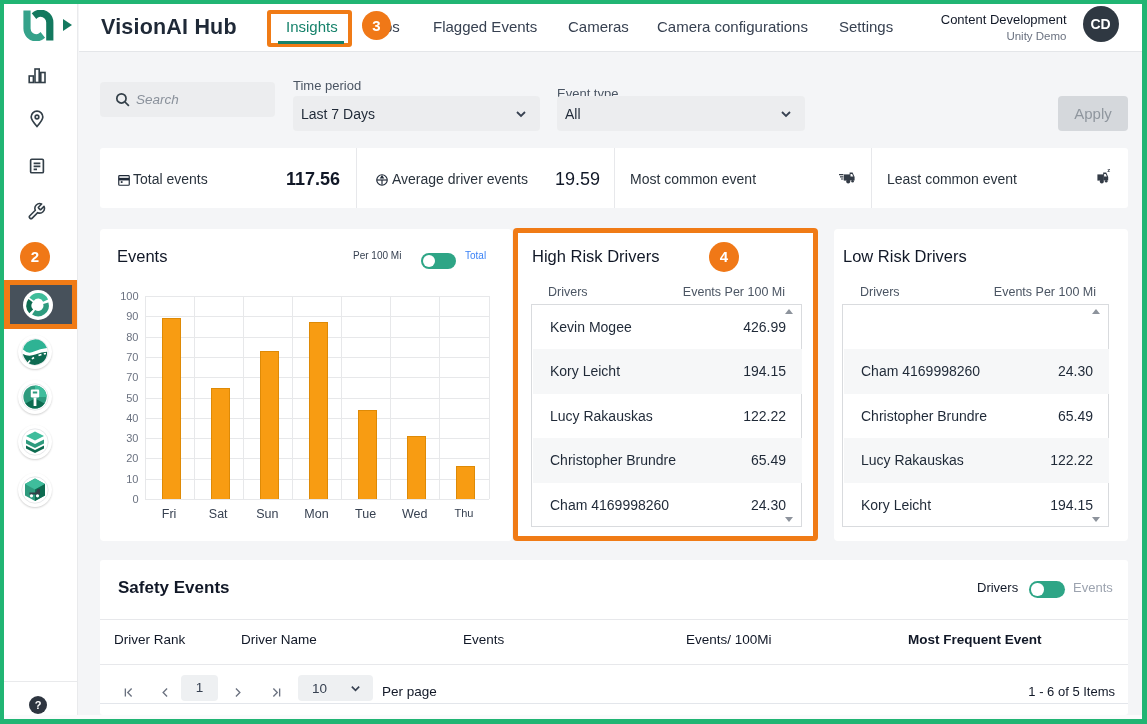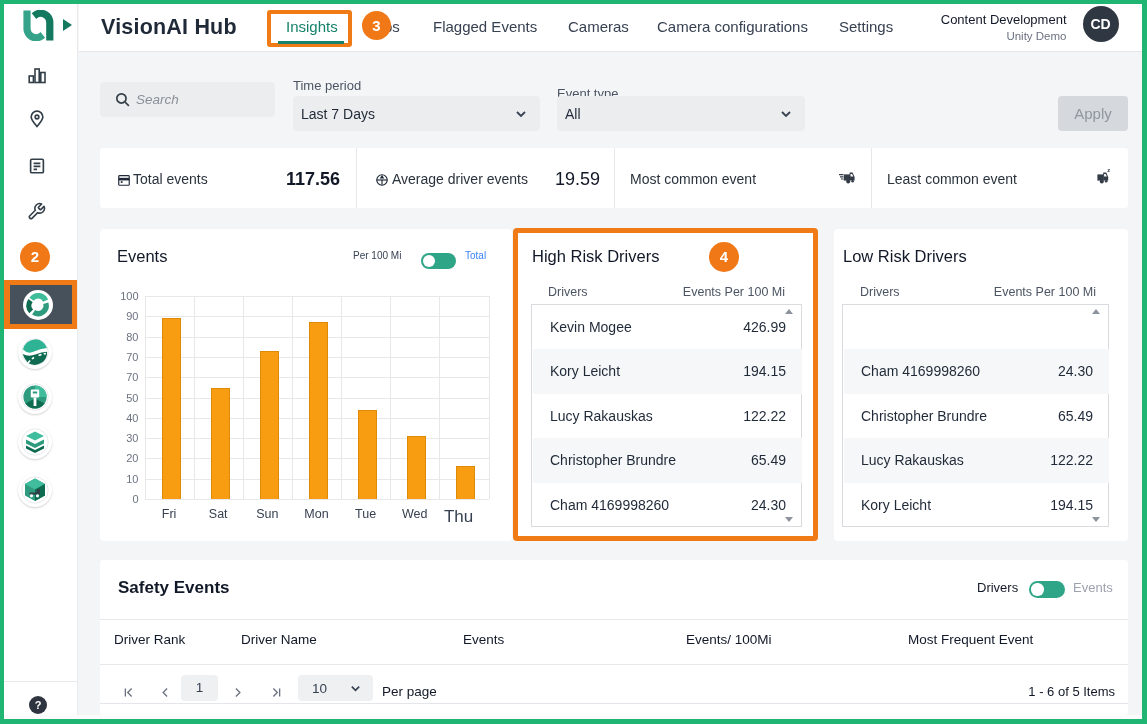--- a/index.html
+++ b/index.html
@@ -230,21 +230,21 @@
         <div style="position:absolute;left:10.5px;top:243.7px;width:28px;text-align:right;font-size:11px;color:#6B7280;">10</div>
         <div style="position:absolute;left:10.5px;top:264px;width:28px;text-align:right;font-size:11px;color:#6B7280;">0</div>
       </div>
     <div id="xlab" class="abs" style="left:0;top:0;">
         <div style="position:absolute;left:49.07142857142857px;top:278px;width:40px;text-align:center;font-size:12.5px;color:#374151;">Fri</div>
         <div style="position:absolute;left:98.21428571428571px;top:278px;width:40px;text-align:center;font-size:12.5px;color:#374151;">Sat</div>
         <div style="position:absolute;left:147.35714285714286px;top:278px;width:40px;text-align:center;font-size:12.5px;color:#374151;">Sun</div>
         <div style="position:absolute;left:196.5px;top:278px;width:40px;text-align:center;font-size:12.5px;color:#374151;">Mon</div>
         <div style="position:absolute;left:245.6428571428571px;top:278px;width:40px;text-align:center;font-size:12.5px;color:#374151;">Tue</div>
         <div style="position:absolute;left:294.7857142857143px;top:278px;width:40px;text-align:center;font-size:12.5px;color:#374151;">Wed</div>
-        <div style="position:absolute;left:343.92857142857144px;top:278px;width:40px;font-size:17px;color:#374151;">Thu</div>
+        <div style="position:absolute;left:343.92857142857144px;top:278px;width:40px;text-align:center;font-size:11px;color:#374151;">Thu</div>
       </div>
   </div>
 
   <div class="abs" style="left:509px;top:224px;width:305px;height:313px;background:#F07B16;border-radius:4px;"></div>
   <div class="abs panel" style="left:514px;top:229px;width:295px;height:303px;border-radius:0;">
     <div class="abs" style="left:14px;top:14px;font-size:16.5px;color:#111827;">High Risk Drivers</div>
     <div class="abs" style="left:191px;top:9px;width:30px;height:30px;border-radius:50%;background:#F07817;color:#fff;font-size:15px;font-weight:bold;text-align:center;line-height:30px;">4</div>
     <div class="abs" style="left:30px;top:52px;font-size:12.5px;color:#4B5563;">Drivers</div>
     <div class="abs" style="left:144px;top:52px;width:123px;text-align:right;font-size:12.5px;color:#4B5563;">Events Per 100 Mi</div>
     <div class="abs" style="left:13px;top:71px;width:271px;height:223px;border:1px solid #D9DBDE;background:#fff;">
@@ -306,21 +306,21 @@
     <div class="abs" style="left:877px;top:20px;font-size:13px;color:#111827;">Drivers</div>
     <div class="abs" style="left:929px;top:21px;width:36px;height:16.5px;border-radius:8.5px;background:#2EA586;">
       <div class="abs" style="left:2px;top:2px;width:12.5px;height:12.5px;border-radius:50%;background:#fff;"></div>
     </div>
     <div class="abs" style="left:973px;top:20px;font-size:13px;color:#9CA3AF;">Events</div>
     <div class="abs" style="left:0;top:59px;width:1028px;height:1px;background:#E7E8EB;"></div>
     <div class="abs" style="left:14px;top:72px;font-size:13.5px;color:#111827;">Driver Rank</div>
     <div class="abs" style="left:141px;top:72px;font-size:13.5px;color:#111827;">Driver Name</div>
     <div class="abs" style="left:363px;top:72px;font-size:13.5px;color:#111827;">Events</div>
     <div class="abs" style="left:586px;top:72px;font-size:13.5px;color:#111827;">Events/ 100Mi</div>
-    <div class="abs" style="left:808px;top:72px;font-size:13.5px;color:#111827;">Most Frequent Event</div>
+    <div class="abs" style="left:808px;top:72px;font-size:13.5px;color:#111827;font-weight:bold;">Most Frequent Event</div>
     <div class="abs" style="left:0;top:104px;width:1028px;height:1px;background:#E7E8EB;"></div>
 
     <svg class="abs" style="left:23px;top:126px;" width="11" height="13" viewBox="0 0 14 14" fill="none" stroke="#6B7280" stroke-width="1.7">
         <path d="M3 2v10M11 2 L6 7 l5 5"></path>
       </svg>
     <svg class="abs" style="left:60px;top:126px;" width="11" height="13" viewBox="0 0 14 14" fill="none" stroke="#6B7280" stroke-width="1.7">
         <path d="M9 2 L4 7 l5 5"></path>
       </svg>
     <div class="abs" style="left:81px;top:115px;width:37px;height:26px;background:#EEF0F2;border-radius:4px;font-size:13.5px;color:#374151;text-align:center;line-height:26px;">1</div>
     <svg class="abs" style="left:132px;top:126px;" width="11" height="13" viewBox="0 0 14 14" fill="none" stroke="#6B7280" stroke-width="1.7">

